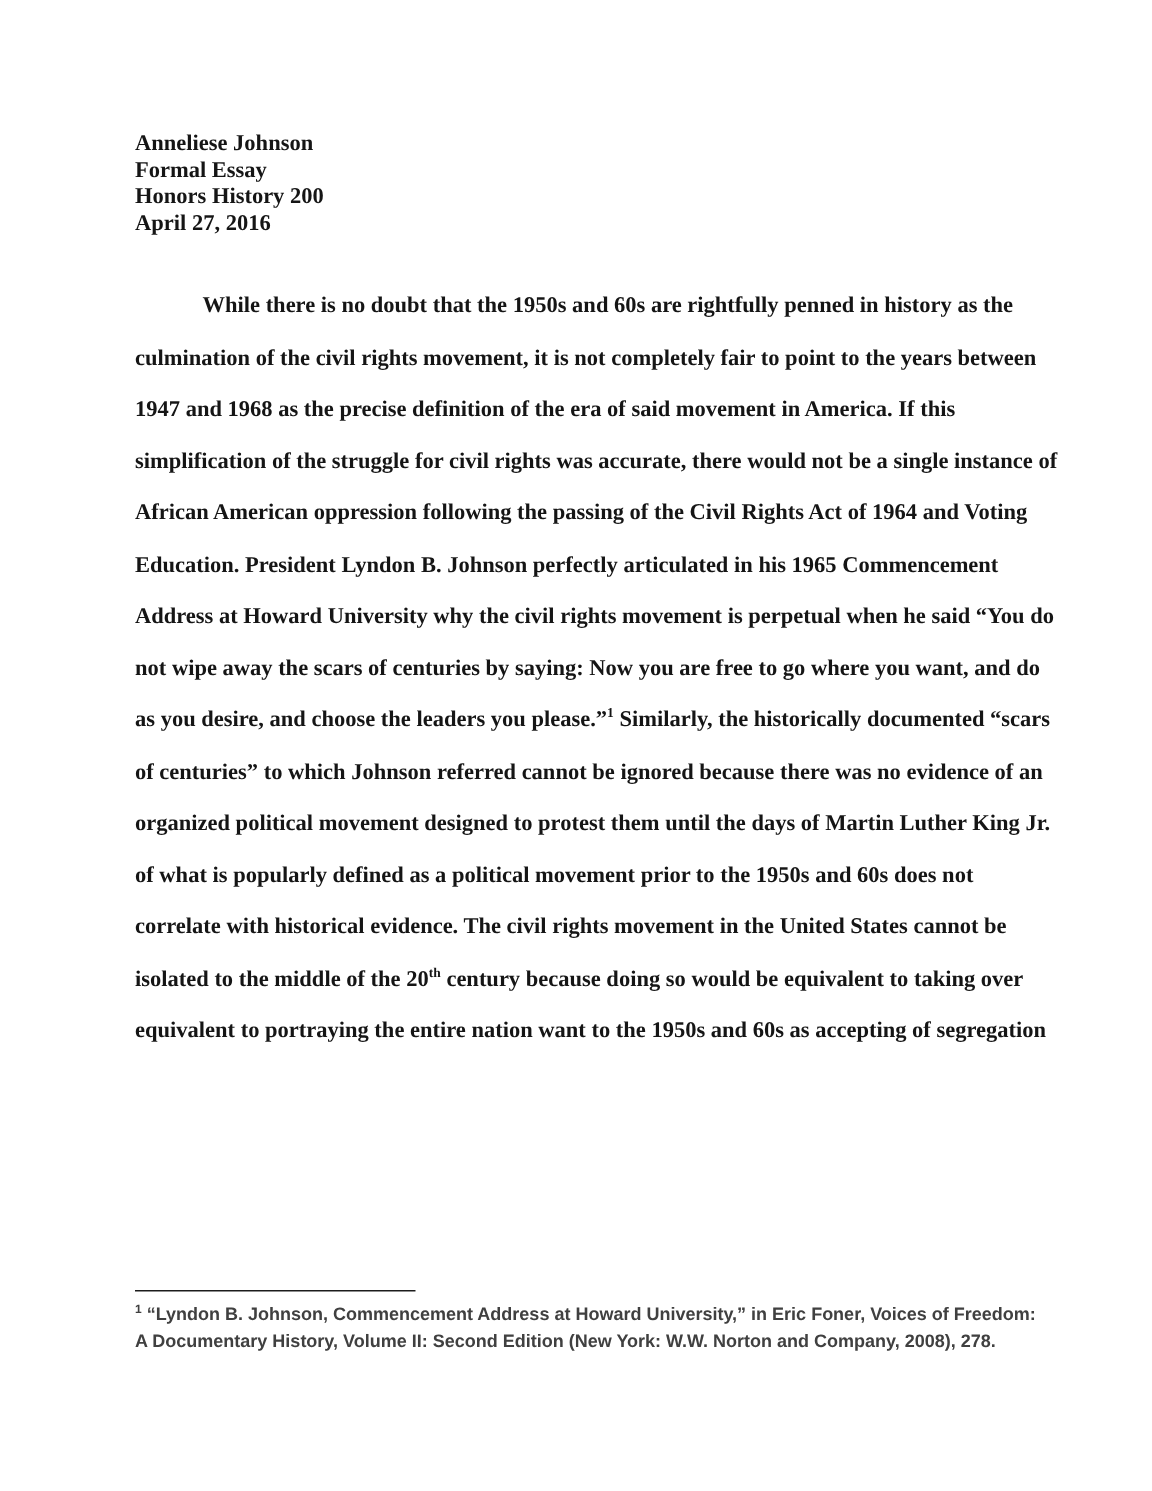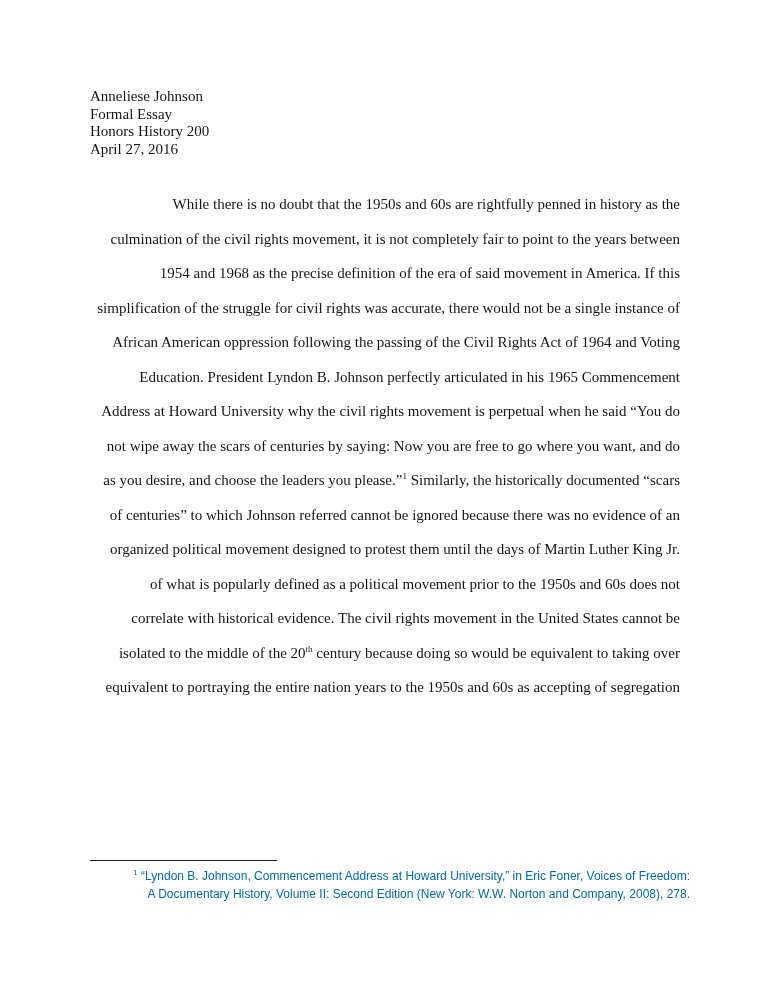--- a/index.html
+++ b/index.html
@@ -8,40 +8,40 @@
     background: #ffffff;
   }
   .page {
     position: relative;
     width: 730px;
     height: 994px;
     background: #ffffff;
     overflow: hidden;
     font-family: "Liberation Serif", "DejaVu Serif", serif;
     color: #151515;
+    font-weight: bold;
   }
   .header-block {
     position: absolute;
     left: 90px;
     top: 88px;
     font-size: 15px;
     line-height: 17.5px;
     white-space: nowrap;
   }
   .body-block {
     position: absolute;
     left: 90px;
     top: 187px;
     width: 590px;
     font-size: 15px;
     line-height: 34.5px;
   }
   .body-block .line {
     white-space: nowrap;
-    text-align: right;
   }
   .body-block .line.indent {
     text-indent: 45px;
   }
   sup {
     font-size: 9px;
     line-height: 0;
     vertical-align: super;
   }
   .footnote-area {
@@ -53,22 +53,21 @@
   .footnote-rule {
     width: 187px;
     height: 0;
     border-top: 1.5px solid #1c1c1c;
     margin: 3px 0 6px 0;
   }
   .footnote-text {
     font-family: "Liberation Sans", "DejaVu Sans", sans-serif;
     font-size: 12px;
     line-height: 18px;
-    color: #0369a1;
-    text-align: right;
+    color: #404040;
   }
   .footnote-text .line {
     white-space: nowrap;
   }
   .footnote-text sup {
     font-size: 8px;
   }
 </style>
 </head>
 <body>
@@ -78,33 +77,33 @@
   <div class="header-block">
     <div class="header-line">Anneliese Johnson</div>
     <div class="header-line">Formal Essay</div>
     <div class="header-line">Honors History 200</div>
     <div class="header-line">April 27, 2016</div>
   </div>
 
   <div class="body-block">
       <div class="line indent">While there is no doubt that the 1950s and 60s are rightfully penned in history as the</div>
       <div class="line">culmination of the civil rights movement, it is not completely fair to point to the years between</div>
-      <div class="line">1954 and 1968 as the precise definition of the era of said movement in America. If this</div>
+      <div class="line">1947 and 1968 as the precise definition of the era of said movement in America. If this</div>
       <div class="line">simplification of the struggle for civil rights was accurate, there would not be a single instance of</div>
       <div class="line">African American oppression following the passing of the Civil Rights Act of 1964 and Voting</div>
       <div class="line">Education. President Lyndon B. Johnson perfectly articulated in his 1965 Commencement</div>
       <div class="line">Address at Howard University why the civil rights movement is perpetual when he said “You do</div>
       <div class="line">not wipe away the scars of centuries by saying: Now you are free to go where you want, and do</div>
       <div class="line">as you desire, and choose the leaders you please.”<sup>1</sup> Similarly, the historically documented “scars</div>
       <div class="line">of centuries” to which Johnson referred cannot be ignored because there was no evidence of an</div>
       <div class="line">organized political movement designed to protest them until the days of Martin Luther King Jr.</div>
       <div class="line">of what is popularly defined as a political movement prior to the 1950s and 60s does not</div>
       <div class="line">correlate with historical evidence. The civil rights movement in the United States cannot be</div>
       <div class="line">isolated to the middle of the 20<sup>th</sup> century because doing so would be equivalent to taking over</div>
-      <div class="line">equivalent to portraying the entire nation years to the 1950s and 60s as accepting of segregation</div>
+      <div class="line">equivalent to portraying the entire nation want to the 1950s and 60s as accepting of segregation</div>
     </div>
 
   <div class="footnote-area">
     <div class="footnote-rule"></div>
     <div class="footnote-text">
         <div class="line"><sup>1</sup> “Lyndon B. Johnson, Commencement Address at Howard University,” in Eric Foner, Voices of Freedom:</div>
         <div class="line">A Documentary History, Volume II: Second Edition (New York: W.W. Norton and Company, 2008), 278.</div>
       </div>
   </div>
 

